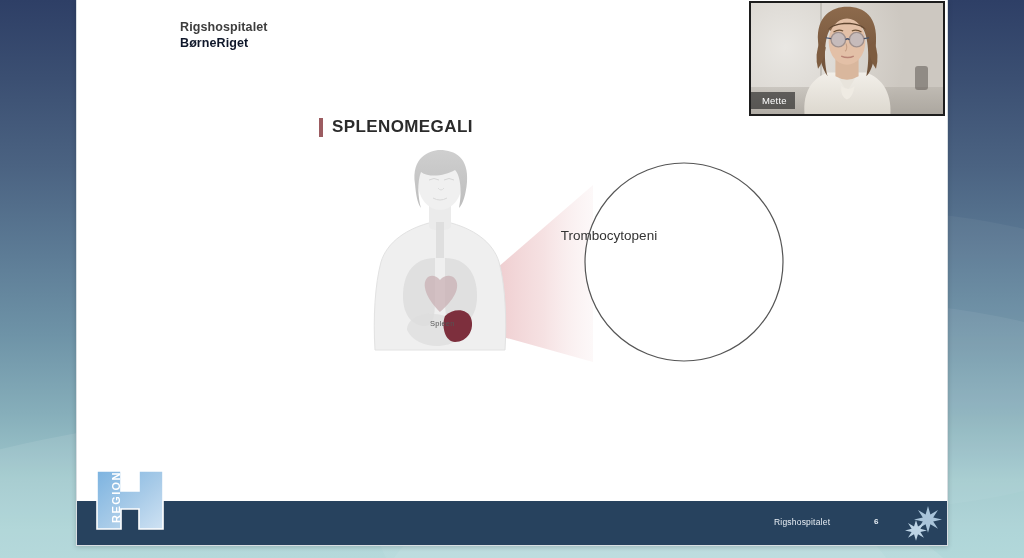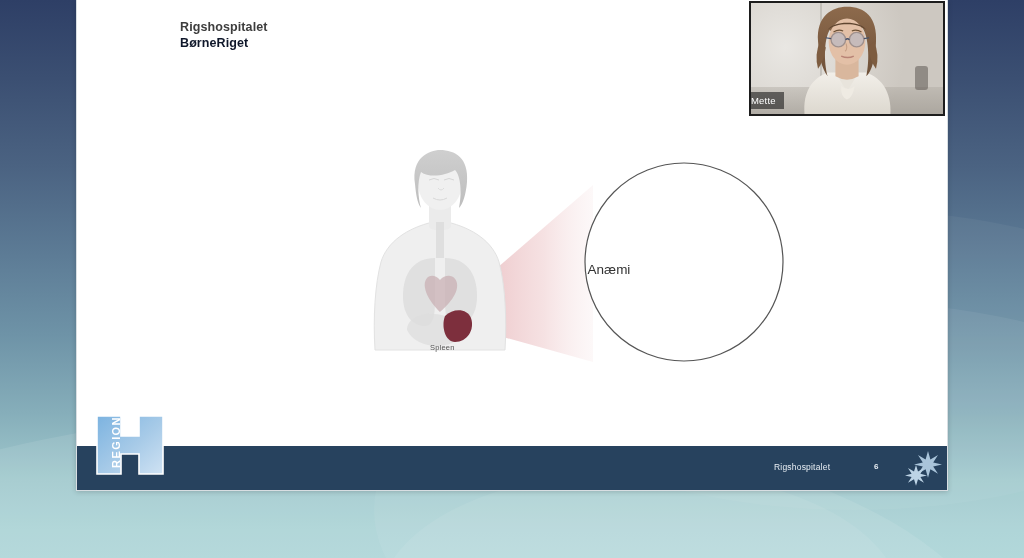--- a/index.html
+++ b/index.html
@@ -47,21 +47,21 @@
   .wave-d {
     width:520px; height:260px;
     left:380px; top:470px;
     background:rgba(255,255,255,0.07);
   }
 
   
   #slide {
     position:absolute;
     left:76px; top:0px;
-    width:872px; height:491px;
+    width:872px; height:546px;
     background:#ffffff;
     border:1px solid #d8dee2;
     border-top:none;
     box-shadow:0 1px 5px rgba(0,0,0,0.18);
     overflow:hidden;
   }
   .brandline {
     position:absolute;
     left:103px; top:20px;
     line-height:1.25;
@@ -106,21 +106,20 @@
   }
   .lbl-1 { left:437px; top:228px; }
   .lbl-2 { left:437px; top:262px; }
 
   .spleen-word {
     position:absolute;
     left:353px; top:319px;
     font-size:7.5px;
     color:#555555;
     letter-spacing:0.2px;
-    margin-top:24px;
   }
 
   
   #slide-footer {
     position:absolute;
     left:0; bottom:0;
     width:872px; height:44px;
     background:#27425e;
   }
   .footer-org {
@@ -184,21 +183,21 @@
     background:linear-gradient(to bottom, rgba(175,170,162,0.45), rgba(150,145,137,0.6));
   }
   .vid-dark {
     position:absolute; right:8%; bottom:22%; width:13px; height:24px;
     background:rgba(70,65,60,0.45); border-radius:3px;
   }
   .person { position:absolute; left:0; top:0; width:100%; height:100%; }
   .name-tag {
     position:absolute;
     left:0px; bottom:5px;
-    padding:3px 8px 3px 0;
+    padding:3px 8px 3px 11px;
     background:rgba(30,30,30,0.62);
     color:#ffffff;
     font-size:9.5px;
     letter-spacing:0.2px;
     white-space:nowrap;
   }
 
   
   #bpn {
     position:absolute;
@@ -250,20 +249,24 @@
   <div class="wave wave-b"></div>
   <div class="wave wave-d"></div>
 
   <div id="slide">
 
     <div class="brandline">
       <div class="brand-top">Rigshospitalet</div>
       <div class="brand-sub">BørneRiget</div>
     </div>
 
+    <div class="slide-title-row">
+      <div class="title-accent"></div>
+      <div class="slide-title">SPLENOMEGALI</div>
+    </div>
 
     <div id="illus">
       <svg width="450" height="225" viewBox="0 0 450 225">
         <defs>
           <linearGradient id="coneGrad" x1="0" y1="0" x2="1" y2="0">
             <stop offset="0%" stop-color="#e2a9ad" stop-opacity="0.85"></stop>
             <stop offset="65%" stop-color="#eec9cb" stop-opacity="0.55"></stop>
             <stop offset="100%" stop-color="#f6e4e5" stop-opacity="0.25"></stop>
           </linearGradient>
           <linearGradient id="hairGrad" x1="0" y1="0" x2="0" y2="1">
@@ -310,21 +313,21 @@
         <path d="M 100 166 C 108 158 122 158 126 168 C 130 180 122 192 110 192
                  C 100 192 96 176 100 166 Z" fill="#7d2f3d"></path>
       </svg>
     </div>
 
     <div class="spleen-word">Spleen</div>
 
     <svg style="position:absolute;left:506px;top:161px;" width="202" height="202" viewBox="0 0 202 202">
       <circle cx="101" cy="101" r="99" fill="#ffffff" stroke="#555555" stroke-width="1.2"></circle>
     </svg>
-    <div class="circle-label lbl-2">Anæmi</div>
+    <div class="circle-label lbl-1">Trombocytopeni</div>
 
     <div id="slide-footer">
       <div class="footer-org">Rigshospitalet</div>
       <div class="footer-page">6</div>
       <svg class="footer-stars" viewBox="0 0 44 40">
         <g fill="#a9c4da">
           <path d="M28 2 L30.4 10.6 L38 6 L33.2 13.4 L42 15.4 L33.2 17.4 L38 24.8
                    L30.4 20.2 L28 28.8 L25.6 20.2 L18 24.8 L22.8 17.4 L14 15.4
                    L22.8 13.4 L18 6 L25.6 10.6 Z"></path>
         </g>

